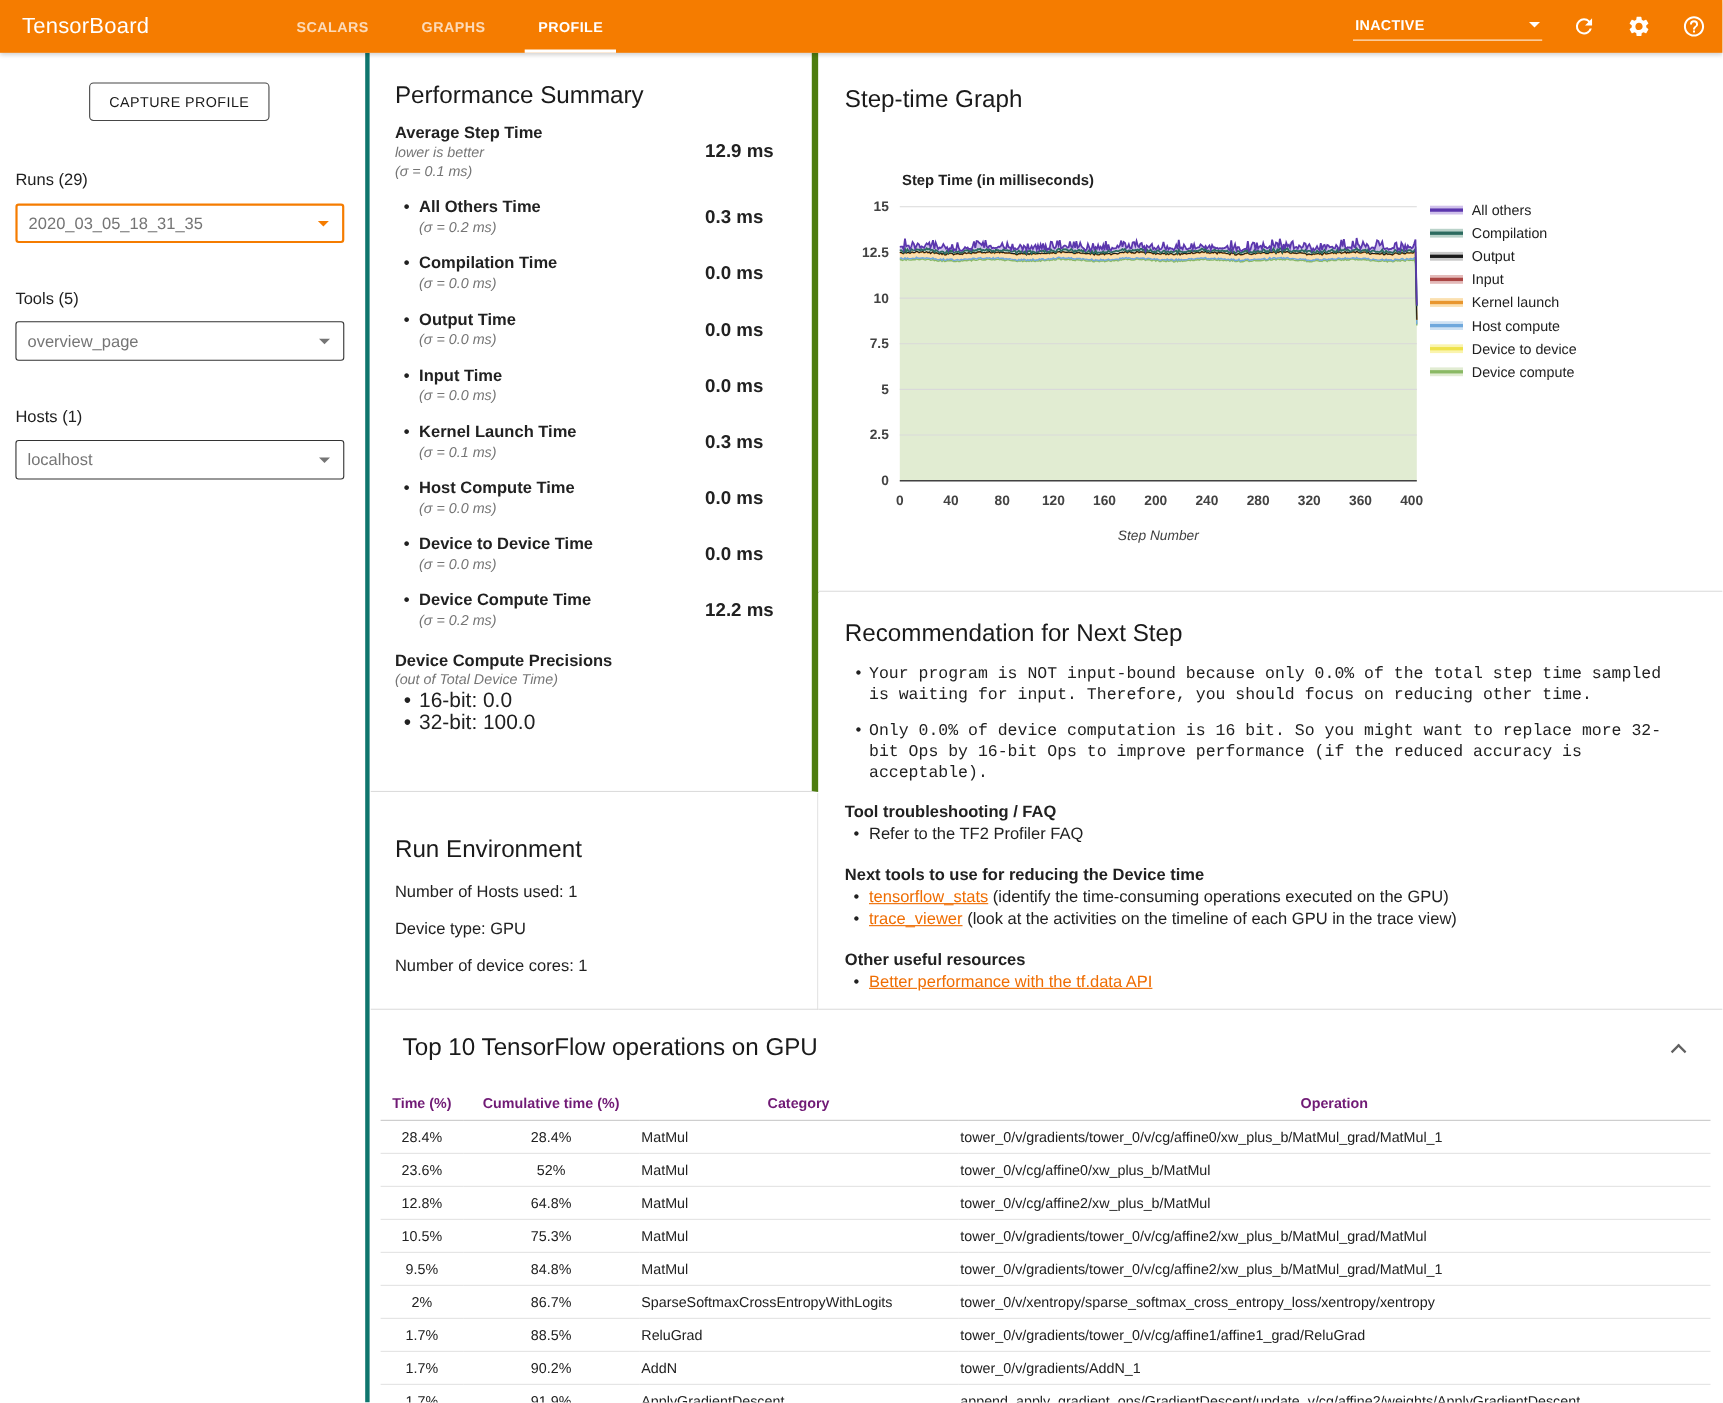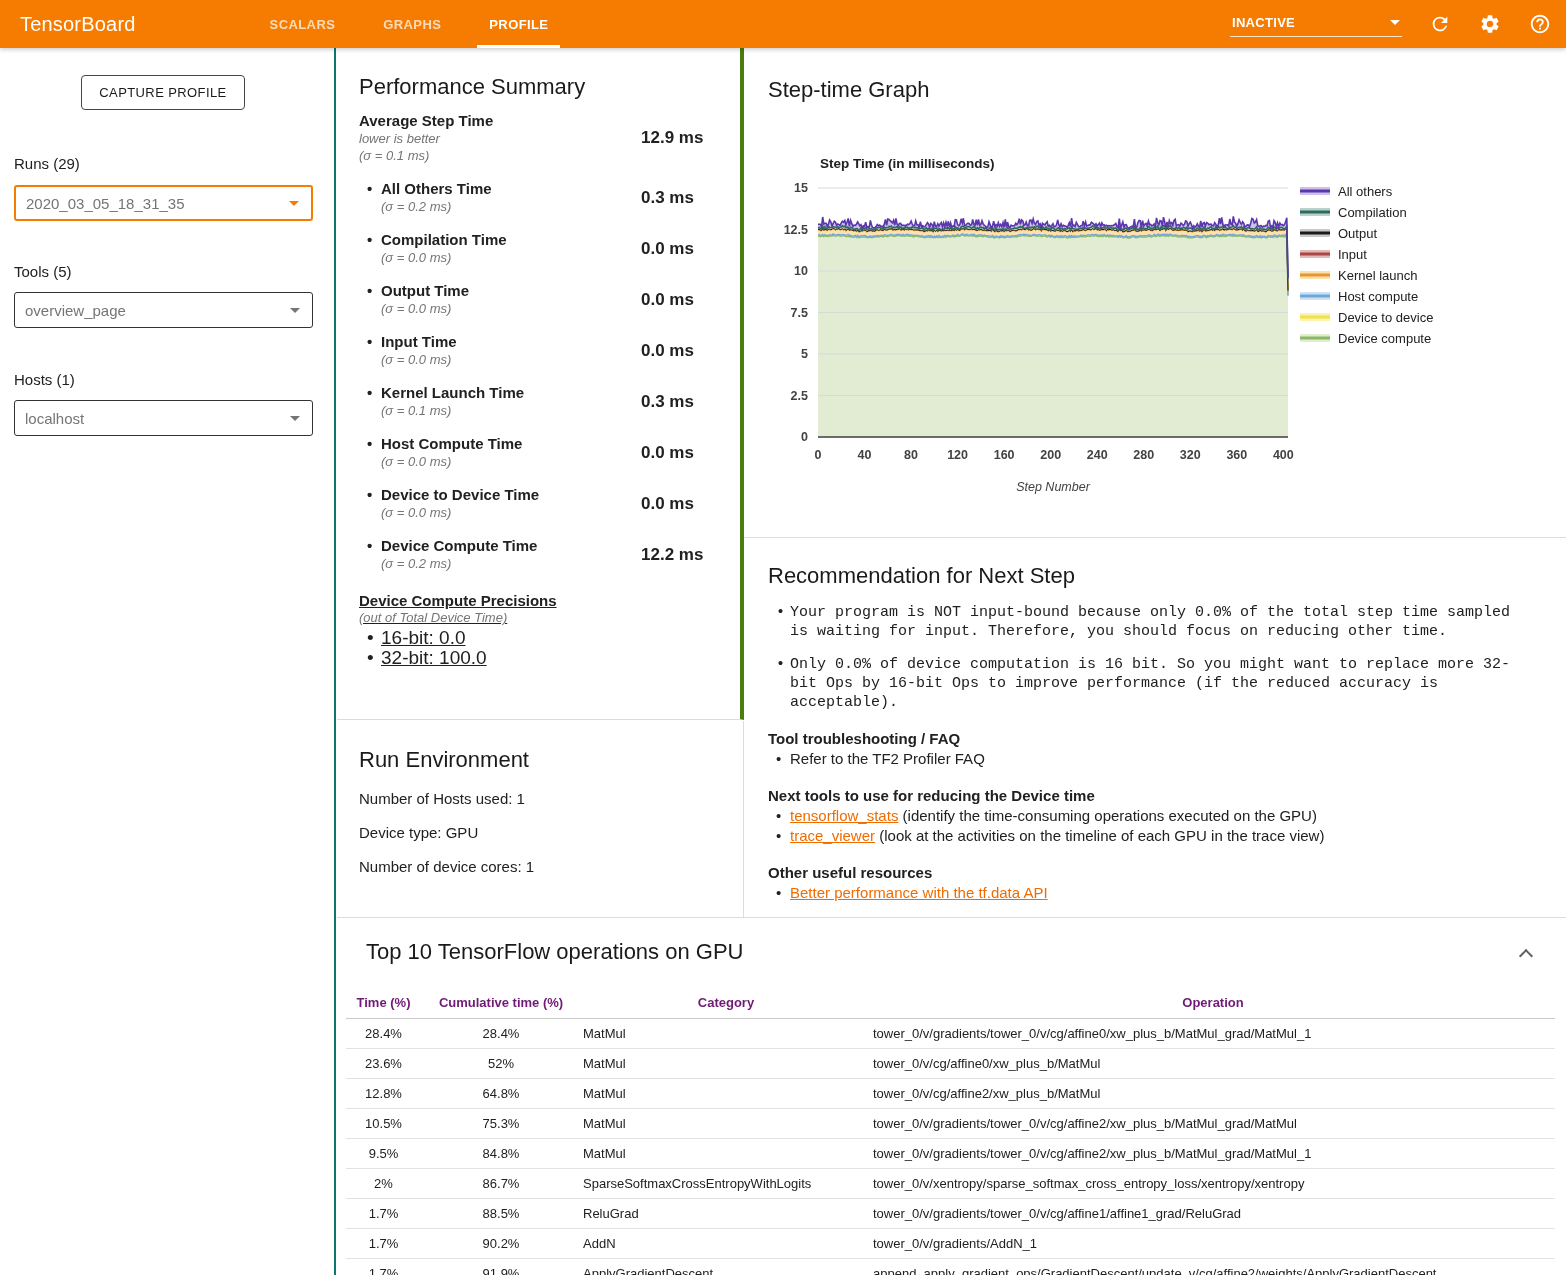--- a/index.html
+++ b/index.html
@@ -21,61 +21,61 @@
   .status-select { width:172px; border-bottom:1px solid rgba(255,255,255,.8); color:#fff;
                    font-size:13px; font-weight:700; letter-spacing:.3px; display:flex;
                    align-items:center; justify-content:space-between; padding:3px 2px 6px 2px; cursor:pointer; }
   .caret-white { width:0; height:0; border-left:5px solid transparent; border-right:5px solid transparent;
                  border-top:5px solid #fff; }
   .hicon { width:24px; height:24px; margin-left:26px; cursor:pointer; display:flex; align-items:center; justify-content:center; }
   .hicon svg { width:22px; height:22px; fill:#fff; }
 
   
   .sidebar { position:absolute; left:0; top:48px; width:336px; height:1227px;
-             border-right:2px solid #0f766e; background:#fff; }
+             border-right:4px solid #0f766e; background:#fff; }
   .capture-btn { position:absolute; left:81px; top:27px; width:164px; height:35px; background:#fff;
                  border:1px solid #464646; border-radius:4px; font-size:13px; font-weight:500;
                  letter-spacing:.4px; color:#1a1a1a; cursor:pointer; font-family:"Liberation Sans",sans-serif; }
   .side-label { position:absolute; left:14px; font-size:15px; color:#212121; }
   .dd { position:absolute; left:14px; width:299px; height:36px; border:1px solid #333; border-radius:3px;
         display:flex; align-items:center; justify-content:space-between; padding:0 12px 0 10px;
         font-size:15px; color:#757575; cursor:pointer; background:#fff; }
   .dd.orange { border:2px solid #f57c00; }
   .caret-gray { width:0; height:0; border-left:5px solid transparent; border-right:5px solid transparent;
                 border-top:5px solid #757575; }
   .caret-orange { width:0; height:0; border-left:5px solid transparent; border-right:5px solid transparent;
                   border-top:5px solid #f57c00; }
 
   
   .panel { position:absolute; background:#fff; }
-  .perf   { left:337px; top:48px;  width:407px; height:672px; border-right:4px solid #4d7c0f; border-bottom:1px solid #dcdcdc; padding:26px 12px 0 22px; }
+  .perf   { left:337px; top:48px;  width:407px; height:672px; border-right:6px solid #4d7c0f; border-bottom:1px solid #dcdcdc; padding:26px 12px 0 22px; }
   .runenv { left:337px; top:721px; width:407px; height:197px; border-right:1px solid #dcdcdc; border-bottom:1px solid #dcdcdc; padding:26px 20px 0 22px; }
   .stg    { left:744px; top:48px;  width:822px; height:490px; border-bottom:1px solid #dcdcdc; }
   .reco   { left:744px; top:539px; width:822px; height:379px; border-bottom:1px solid #dcdcdc; padding:24px 30px 0 24px; }
   .topops { left:337px; top:919px; width:1229px; height:356px; padding:20px 11px 0 9px; }
 
   h2.sec { font-size:22px; font-weight:400; color:#1a1a1a; }
 
   
   .metric { display:grid; grid-template-columns:282px 1fr; align-items:center; margin-top:16px; }
   .metric .lbl { font-size:15px; font-weight:700; line-height:18px; }
   .metric .note { font-size:13px; font-style:italic; color:#757575; line-height:17px; }
   .metric .val { font-size:17px; font-weight:700; }
   .metric.bullet .left { display:flex; }
   .metric.bullet .dot { width:22px; font-size:15px; font-weight:700; padding-left:8px; }
-  .prec { margin-top:20px;text-decoration:underline; }
+  .prec { margin-top:20px; }
   .prec .lbl { font-size:15px; font-weight:700; }
   .prec .note { font-size:13px; font-style:italic; color:#757575; margin:1px 0 3px 0; }
   .prec ul { list-style:none; }
   .prec li { font-size:19px; padding-left:22px; position:relative; line-height:20px; }
   .prec li::before, .rli::before { content:"•"; position:absolute; left:8px; }
 
   
   .runenv p { font-size:15px; margin-top:17px; color:#212121; }
-  .runenv h2 { margin-bottom:4px; }
+  .runenv h2 { margin-bottom:4px;margin-top:12px; }
 
   
   .stg h2 { position:absolute; left:24px; top:29px; }
   .chart-title { position:absolute; left:76px; top:108px; font-size:13.5px; font-weight:700; color:#212121; }
   .stg svg.chart { position:absolute; left:0; top:130px; }
 
   
   .reco ul.main { list-style:none; margin-top:14px; }
   .reco ul.main li { font-size:15px; line-height:19px; margin-bottom:14px; position:relative; padding-left:22px;font-family:Liberation Mono, monospace; }
   .reco h3 { font-size:15px; font-weight:700; margin-top:18px; }

